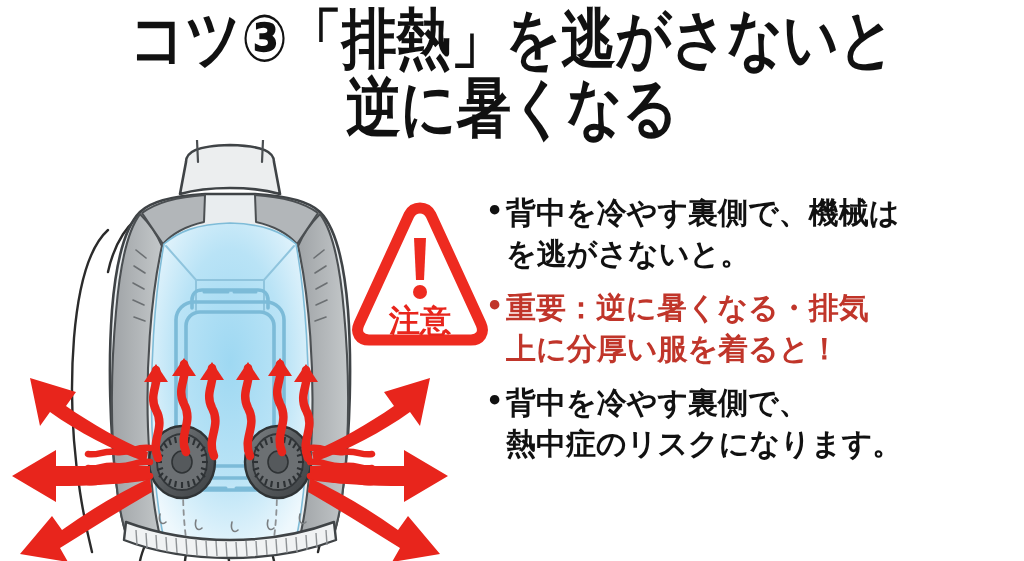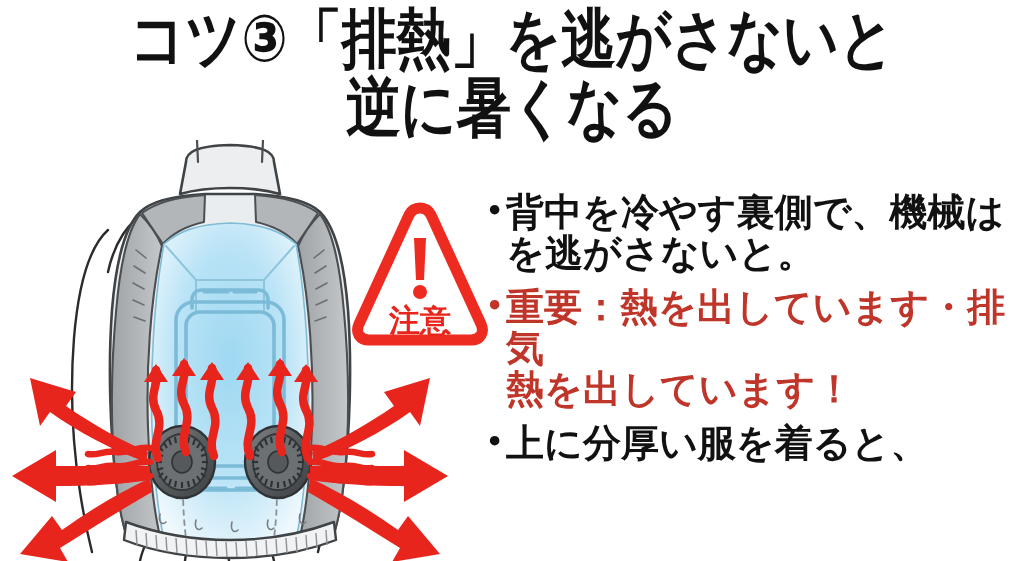--- a/index.html
+++ b/index.html
@@ -62,21 +62,21 @@
     width: 20px;
     font-size: 27px;
     line-height: 38px;
     text-align: left;
     font-weight: 700;
   }
   .bullet-text {
     flex: 1 1 auto;
     font-family: Liberation Sans, sans-serif;
     font-weight: 700;
-    font-size: 38px;
+    font-size: 30px;
     line-height: 41px;
     letter-spacing: 0px;
   }
   .b-black .bullet-dot, .b-black .bullet-text { color: #111111; }
   .b-red   .bullet-dot, .b-red   .bullet-text { color: #c0352a; }
 
   
   #illus {
     position: absolute;
     left: 0;
@@ -398,27 +398,28 @@
       <span class="bullet-dot">•</span>
       <span class="bullet-text">
         <span>背中を冷やす裏側で、機械は</span><br>
         <span>を逃がさないと。</span>
       </span>
     </div>
 
     <div class="bullet-row b-red">
       <span class="bullet-dot">•</span>
       <span class="bullet-text">
-        <span>重要：熱を出しています・排気</span><br>
-        <span>熱を出しています！</span>
+        <span>重要：逆に暑くなる・排気</span><br>
+        <span>上に分厚い服を着ると！</span>
       </span>
     </div>
 
     <div class="bullet-row b-black">
       <span class="bullet-dot">•</span>
       <span class="bullet-text">
-        <span>上に分厚い服を着ると、</span><br>
+        <span>背中を冷やす裏側で、</span><br>
+        <span>熱中症のリスクになります。</span>
       </span>
     </div>
 
   </div>
 
 </div>
 
 </body></html>

